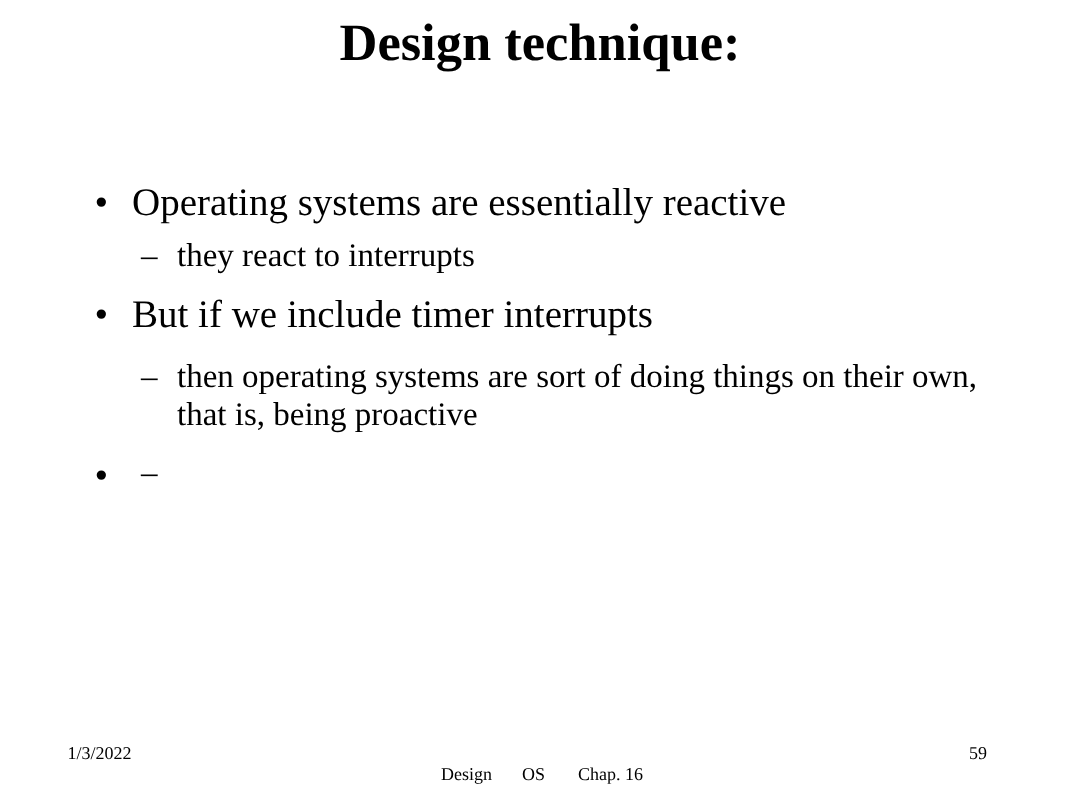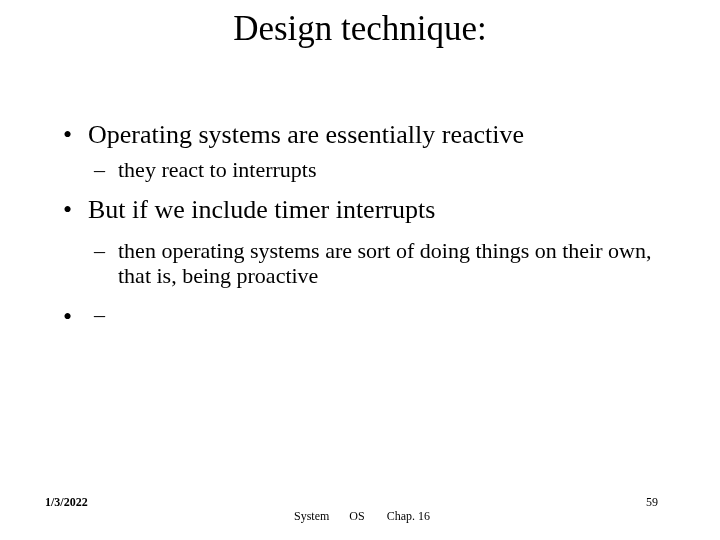--- a/index.html
+++ b/index.html
@@ -22,21 +22,21 @@
   .title-block {
     position: absolute;
     left: 36px;
     top: 8px;
     width: 648px;
     text-align: center;
     line-height: 1.18;
   }
   .title-line {
     font-size: 35px;
-    font-weight: normal;
+    font-weight: bold;
     letter-spacing: 0px;
     white-space: nowrap;
     text-align: center;
   }
 
   
   .body-block {
     position: absolute;
     left: 45px;
     top: 120px;
@@ -91,21 +91,20 @@
     width: 720px;
     height: 20px;
     font-size: 12px;
     line-height: 14px;
   }
   .footer .f-date {
     position: absolute;
     left: 45px;
     top: 0;
     white-space: pre;
-    font-weight: bold;
   }
   .footer .f-center {
     position: absolute;
     left: 276px;
     top: 0;
     white-space: pre;
   }
   .footer .f-center .seg { display: inline-block; }
   .footer .f-center .gap1 { width: 20px; display: inline-block; }
   .footer .f-center .gap2 { width: 22px; display: inline-block; }
@@ -154,18 +153,18 @@
 
     <div class="bullet-l2 sp-e">
       <span class="marker">–</span>
     </div>
 
   </div>
 
   <div class="footer">
     <span class="f-date">1/3/2022</span>
     <span class="f-center">
-      <span class="seg">System</span><span class="gap1"></span><span class="seg">OS</span><span class="gap2"></span><span class="seg">Chap. 16</span>
+      <span class="seg">Design</span><span class="gap1"></span><span class="seg">OS</span><span class="gap2"></span><span class="seg">Chap. 16</span>
     </span>
     <span class="f-page">59</span>
   </div>
 
 </div>
 
 </body></html>

